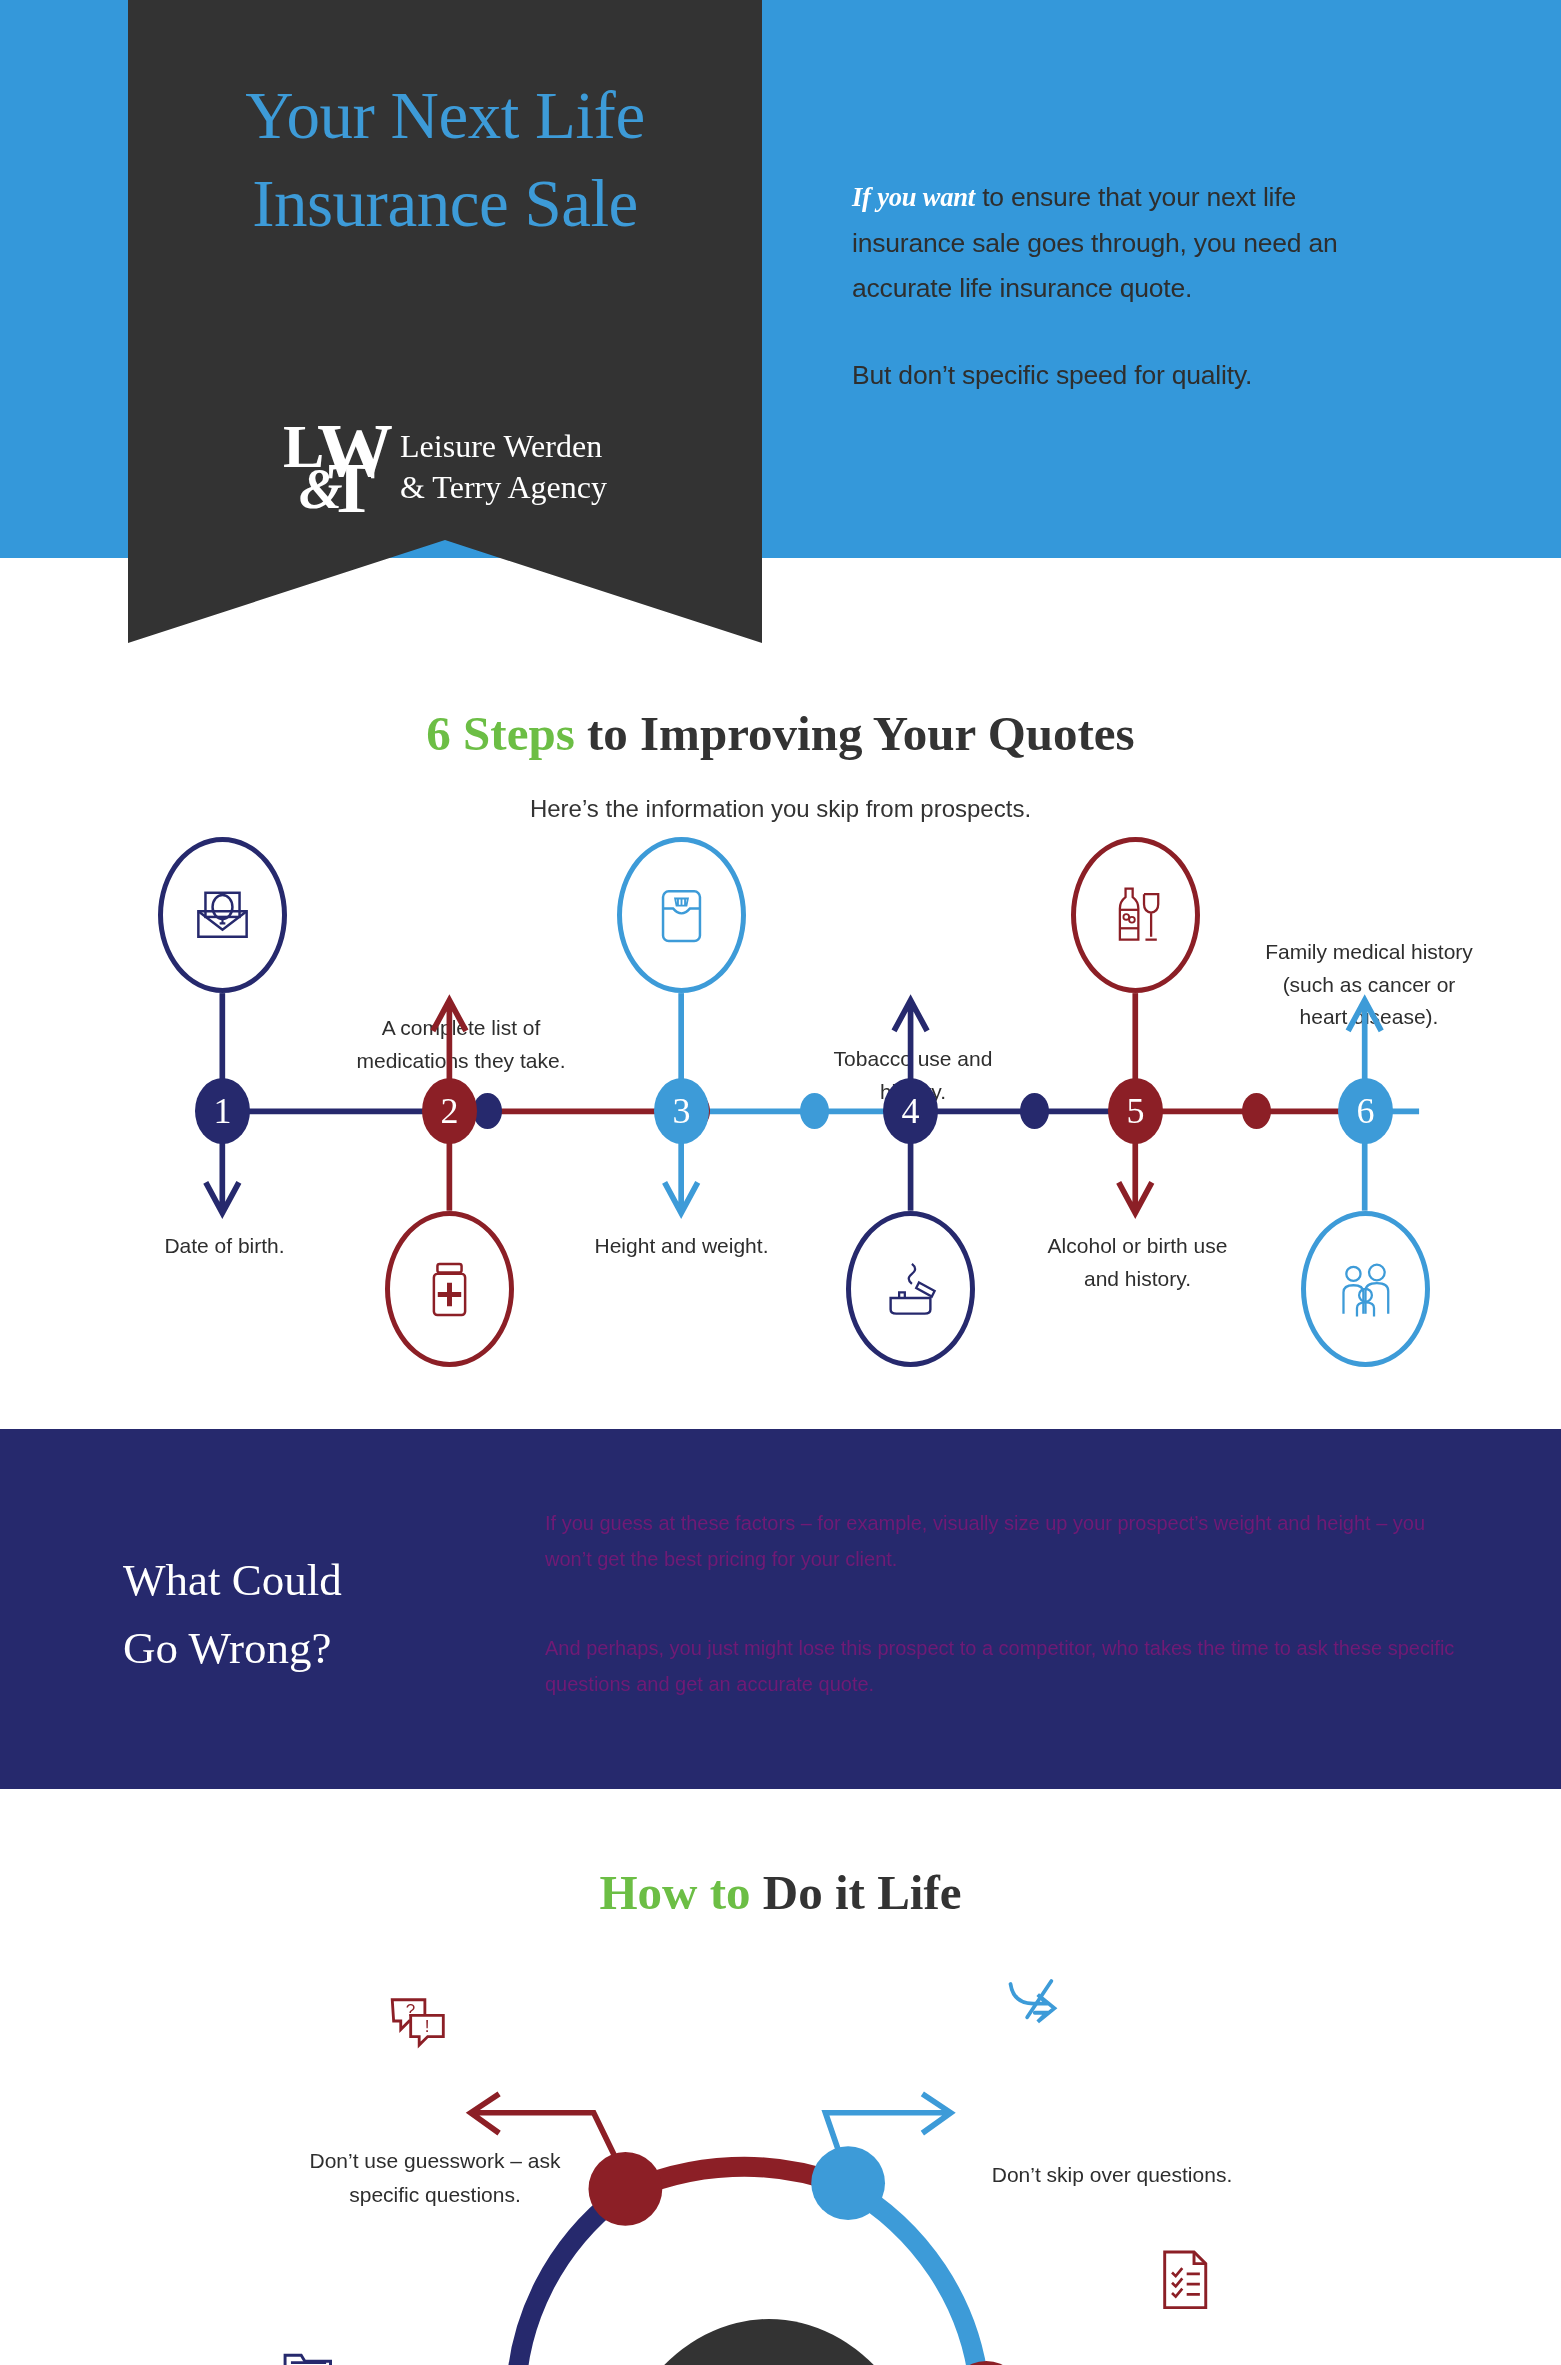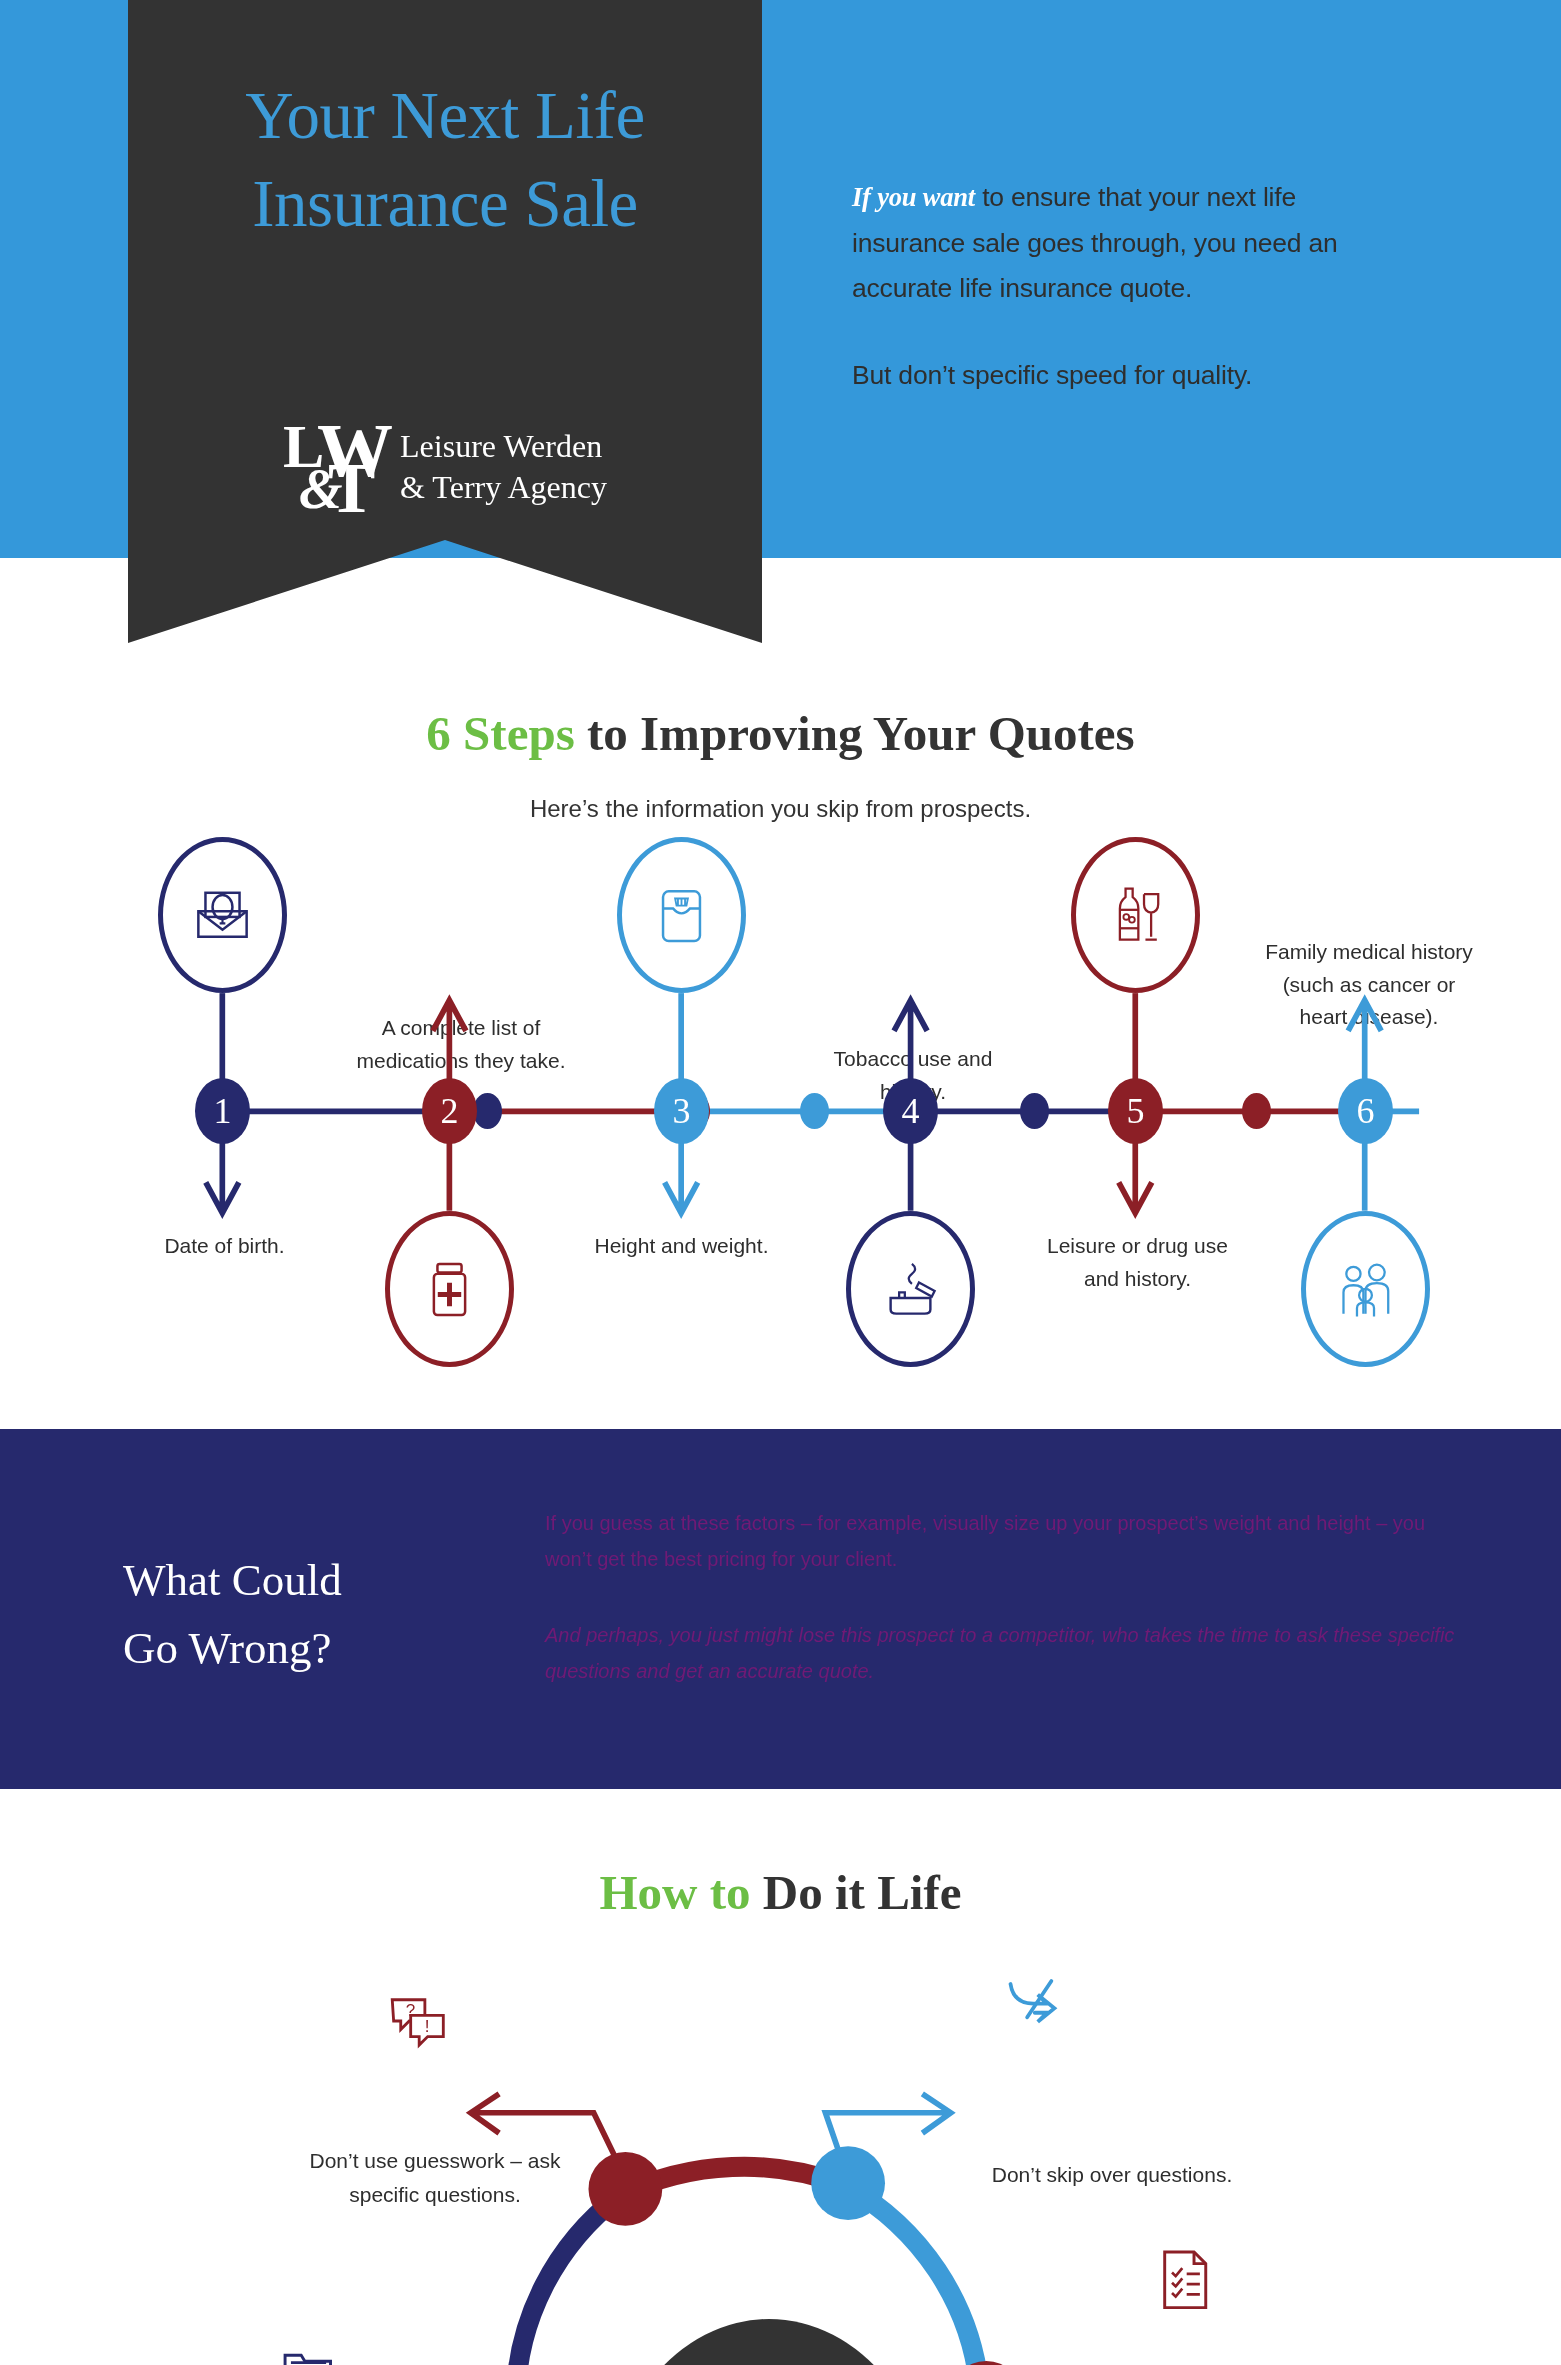--- a/index.html
+++ b/index.html
@@ -162,21 +162,21 @@
     line-height: 1.5;
     text-align: left;
   }
   .wrong-body {
     position: absolute; left: 545px; top: 1505px;
     width: 927px;
     color: #701a75;
     font-size: 20px;
     line-height: 1.82;
   }
-  .wrong-body p + p { margin-top: 39px; font-style: italic; }
+  .wrong-body p + p { margin-top: 52px; }
 
   
   .right-way { position: absolute; left: 0; top: 1855px; width: 1561px; height: 1135px; }
   .rw-svg { position: absolute; left: 0; top: 0; width: 1561px; height: 1135px; }
   .rw-caption {
     position: absolute;
     font-size: 21px;
     line-height: 1.6;
     color: #2e2e2e;
     text-align: center;
@@ -329,21 +329,21 @@
         <path d="M50 84 v-32 q0 -11 16 -11 q16 0 16 11 v32" fill="none" stroke="#3d9bd8" stroke-width="3.2"></path>
         <circle cx="50" cy="58" r="9" fill="none" stroke="#3d9bd8" stroke-width="3.2"></circle>
         <path d="M38 88 v-12 q0 -8 12 -8 q12 0 12 8 v12" fill="none" stroke="#3d9bd8" stroke-width="3.2"></path>
       </svg>
     </div>
 
     <div class="tl-caption" style="left:118px; top:393px; width:213px">Date of birth.</div>
     <div class="tl-caption" style="left:350px; top:175px; width:222px">A complete list of medications they take.</div>
     <div class="tl-caption" style="left:575px; top:393px; width:213px">Height and weight.</div>
     <div class="tl-caption" style="left:809px; top:206px; width:208px">Tobacco use and history.</div>
-    <div class="tl-caption" style="left:1031px; top:393px; width:213px">Leisure or drug use and history.</div>
+    <div class="tl-caption" style="left:1031px; top:393px; width:213px">Alcohol or birth use and history.</div>
     <div class="tl-caption" style="left:1258px; top:99px; width:222px">Family medical history (such as cancer or heart disease).</div>
   </div>
 
   <div class="wrong-band"></div>
   <div class="wrong-title">
     <div>What Could</div>
     <div>Go Wrong?</div>
   </div>
   <div class="wrong-body">
     <p>If you guess at these factors  –  for example, visually size up your prospect’s weight and height  –  you won’t get the best pricing for your client.</p>

